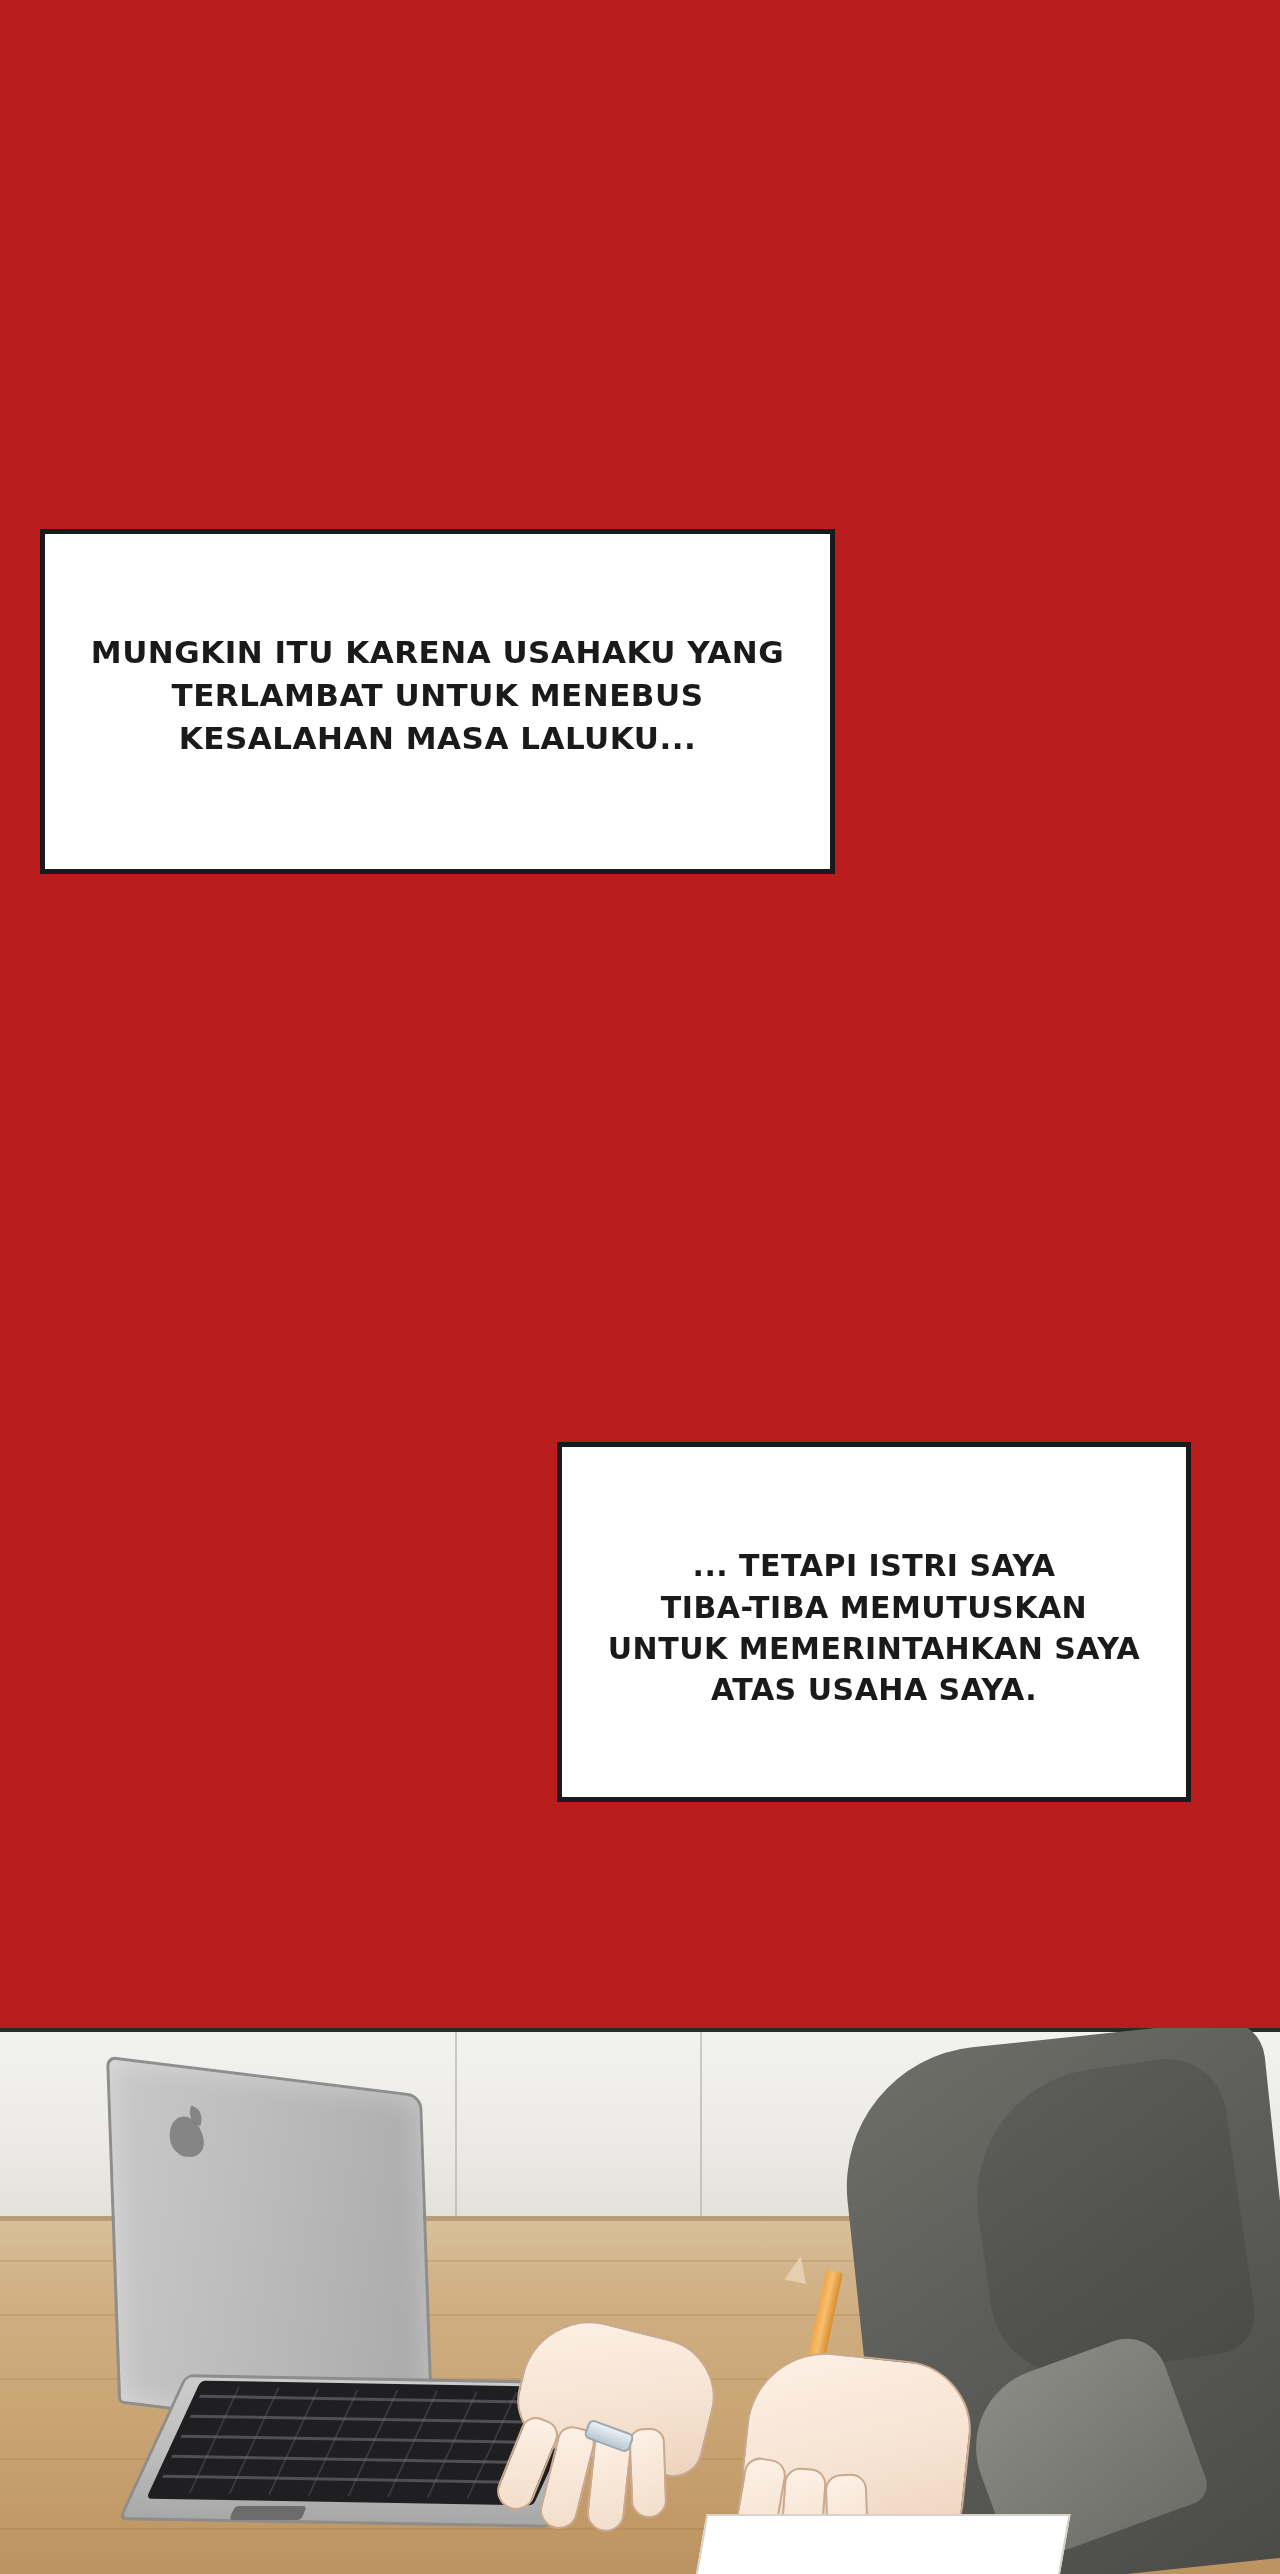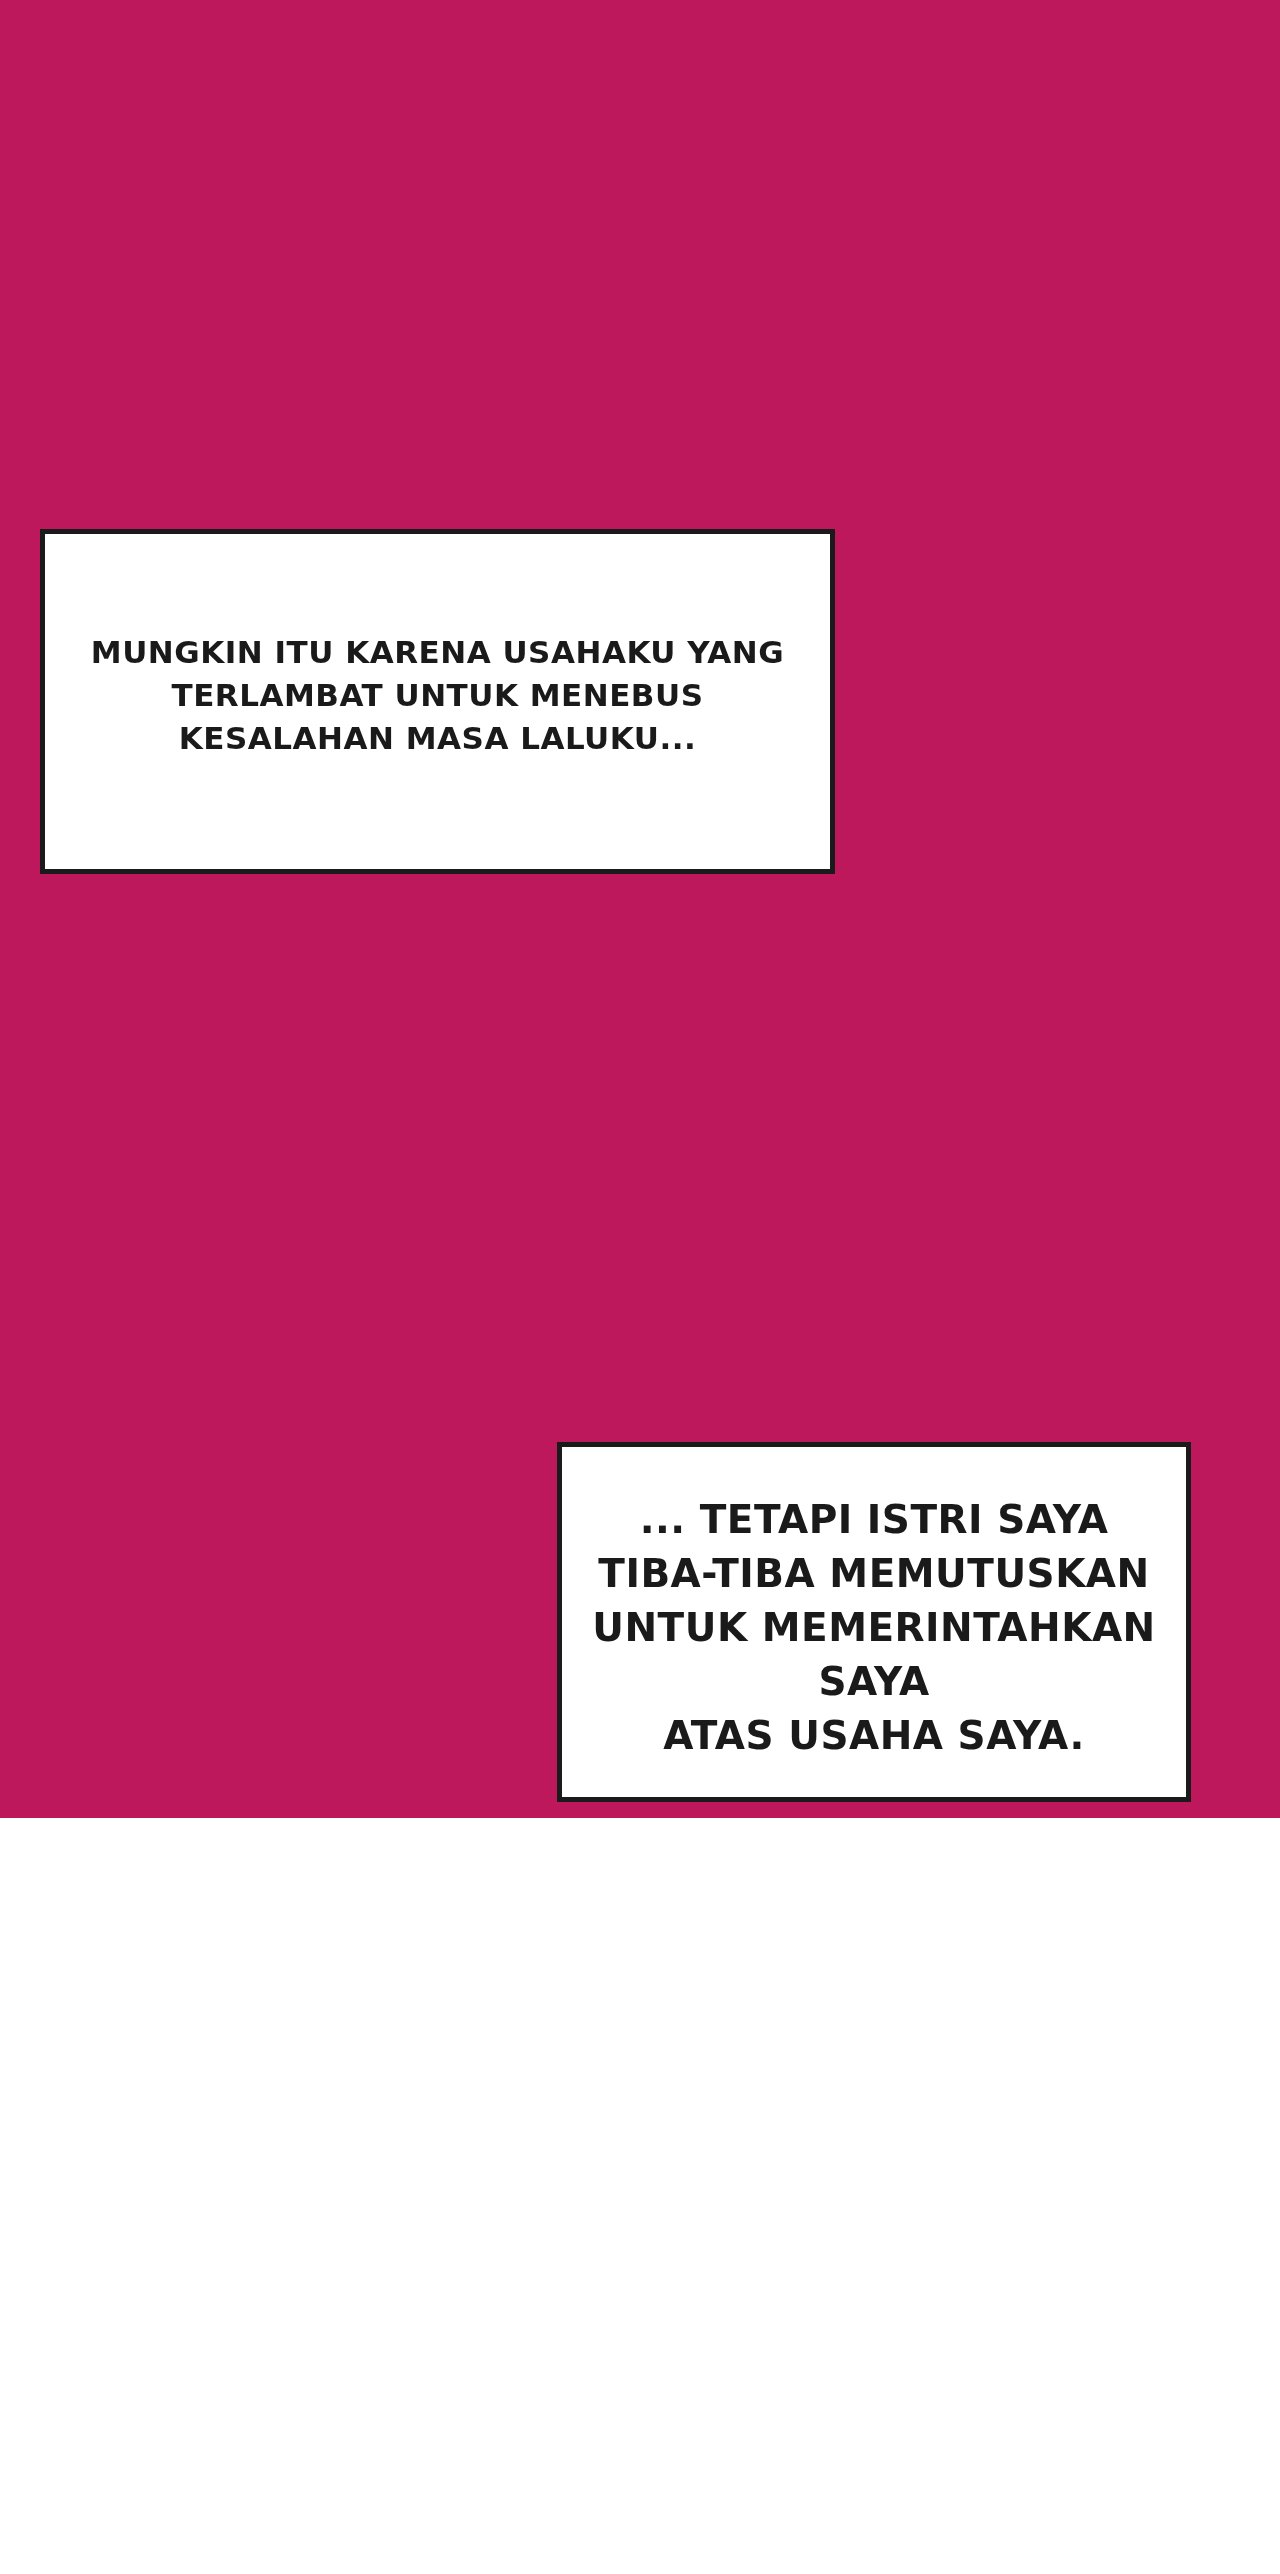--- a/index.html
+++ b/index.html
@@ -6,22 +6,22 @@
     margin: 0;
     padding: 0;
     background: #ffffff;
   }
   body {
     font-family: "DejaVu Sans", sans-serif;
   }
   #page {
     position: relative;
     width: 1280px;
-    height: 1818px;
-    background: #be185d;
+    height: 2574px;
+    background: #b91c1c;
     overflow: hidden;
   }
 
   
   .caption-box {
     position: absolute;
     background: #ffffff;
     border: 5px solid #1a1a1a;
     box-sizing: border-box;
     display: flex;
@@ -50,21 +50,21 @@
     transform: translateY(-6px);
   }
 
   #caption-2 {
     left: 557px;
     top: 1442px;
     width: 634px;
     height: 360px;
   }
   #caption-2 .caption-text {
-    font-size: 39px;
+    font-size: 30px;
     transform: translateY(6px);
   }
 
   
   #illustration {
     position: absolute;
     left: 0;
     top: 2028px;
     width: 1280px;
     height: 546px;

